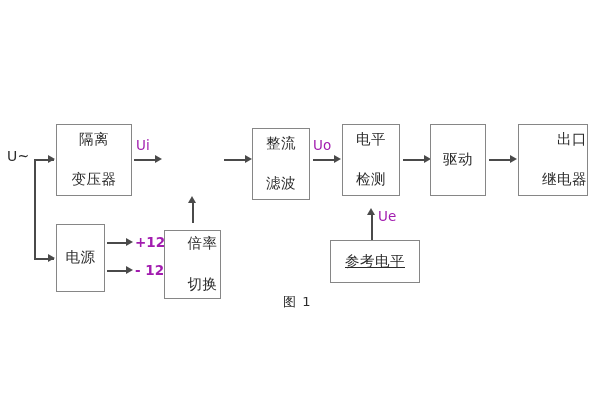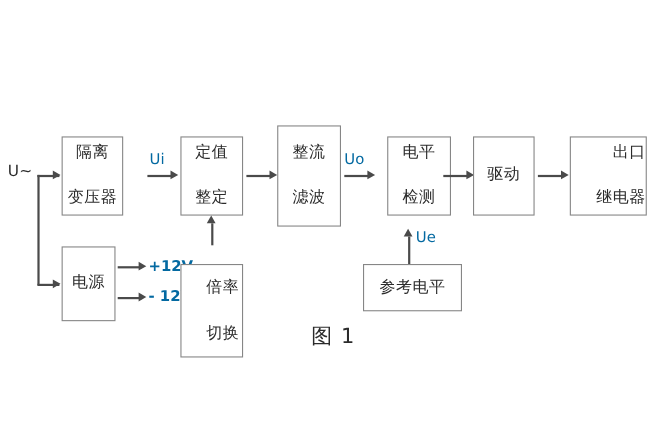--- a/index.html
+++ b/index.html
@@ -27,38 +27,39 @@
     color: #2b2b2b;
     font-size: 14.5px;
     line-height: 1.05;
   }
   .box .ln {
     display: block;
     letter-spacing: 0.5px;
   }
   .box .ln + .ln {
     margin-top: 26px;
+    font-family: Liberation Mono, monospace;
   }
   .label {
     position: absolute;
     color: #2b2b2b;
     font-size: 14px;
     white-space: nowrap;
     letter-spacing: 0.3px;
   }
   .label-small {
     position: absolute;
-    color: #0369a1;
+    color: #a21caf;
     font-size: 13.5px;
     white-space: nowrap;
   }
   .caption {
     position: absolute;
     color: #2b2b2b;
-    font-size: 19px;
+    font-size: 13px;
     white-space: nowrap;
     letter-spacing: 1px;
   }
   .hline {
     position: absolute;
     height: 1.5px;
     background: #4a4a4a;
   }
   .vline {
     position: absolute;
@@ -89,47 +90,43 @@
 <div id="canvas">
 
   <div class="label" style="left:7px; top:148px;">U~</div>
 
   <div class="vline" style="left:34px; top:159px; height:100px;"></div>
   <div class="hline" style="left:34px; top:159px; width:20px;"></div>
   <div class="arrow-r" style="left:48px; top:155px;"></div>
   <div class="hline" style="left:34px; top:258px; width:20px;"></div>
   <div class="arrow-r" style="left:48px; top:254px;"></div>
 
-  <div class="box" style="left:56px; top:124px; width:56px; height:72px;">
+  <div class="box" style="left:56px; top:124px; width:76px; height:72px;">
     <span class="ln">隔离</span>
     <span class="ln">变压器</span>
   </div>
 
   <div class="label-small" style="left:136px; top:137px;">Ui</div>
   <div class="hline" style="left:134px; top:159px; width:23px;"></div>
   <div class="arrow-r" style="left:155px; top:155px;"></div>
 
-  <div class="box" style="left:164px; top:124px; width:57px; height:72px;">
-    <span class="ln">定值</span>
-    <span class="ln">整定</span>
-  </div>
 
   <div class="hline" style="left:224px; top:159px; width:24px;"></div>
   <div class="arrow-r" style="left:245px; top:155px;"></div>
 
-  <div class="box" style="left:252px; top:114px; width:58px; height:92px;text-align:right;">
+  <div class="box" style="left:252px; top:128px; width:58px; height:72px;text-align:right;">
     <span class="ln">整流</span>
     <span class="ln">滤波</span>
   </div>
 
   <div class="label-small" style="left:313px; top:137px;text-align:right;">Uo</div>
   <div class="hline" style="left:313px; top:159px; width:23px;"></div>
   <div class="arrow-r" style="left:334px; top:155px;"></div>
 
-  <div class="box" style="left:352px; top:124px; width:58px; height:72px;">
+  <div class="box" style="left:342px; top:124px; width:58px; height:72px;">
     <span class="ln">电平</span>
     <span class="ln">检测</span>
   </div>
 
   <div class="hline" style="left:403px; top:159px; width:24px;"></div>
   <div class="arrow-r" style="left:424px; top:155px;"></div>
 
   <div class="box" style="left:430px; top:124px; width:56px; height:72px;">
     <span class="ln">驱动</span>
   </div>
@@ -147,29 +144,29 @@
   </div>
 
   <div class="hline" style="left:107px; top:242px; width:22px;"></div>
   <div class="arrow-r" style="left:126px; top:238px;"></div>
   <div class="label-small" style="left:135px; top:234px; font-weight:600;">+12V</div>
 
   <div class="hline" style="left:107px; top:270px; width:22px;"></div>
   <div class="arrow-r" style="left:126px; top:266px;"></div>
   <div class="label-small" style="left:135px; top:262px; font-weight:600;">- 12V</div>
 
-  <div class="box" style="left:164px; top:240px; width:57px; height:85px;padding-left:20px;">
+  <div class="box" style="left:164px; top:230px; width:57px; height:69px;padding-left:20px;">
     <span class="ln">倍率</span>
     <span class="ln">切换</span>
   </div>
 
   <div class="vline" style="left:192px; top:203px; height:20px;"></div>
   <div class="arrow-u" style="left:188px; top:196px;"></div>
 
-  <div class="box" style="left:330px; top:240px; width:90px; height:43px;">
+  <div class="box" style="left:330px; top:240px; width:90px; height:43px;text-decoration:underline;">
     <span class="ln">参考电平</span>
   </div>
 
   <div class="vline" style="left:371px; top:215px; height:25px;"></div>
   <div class="arrow-u" style="left:367px; top:208px;"></div>
   <div class="label-small" style="left:378px; top:208px;">Ue</div>
 
   <div class="caption" style="left:283px; top:293px;">图 1</div>
 
 </div>

